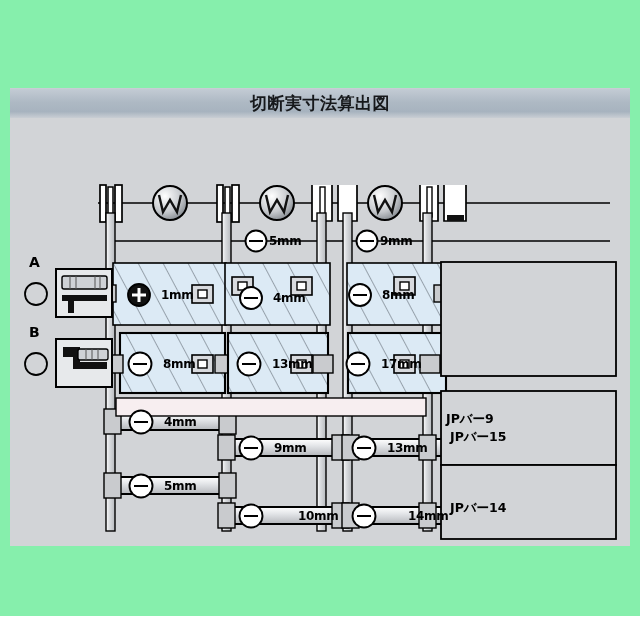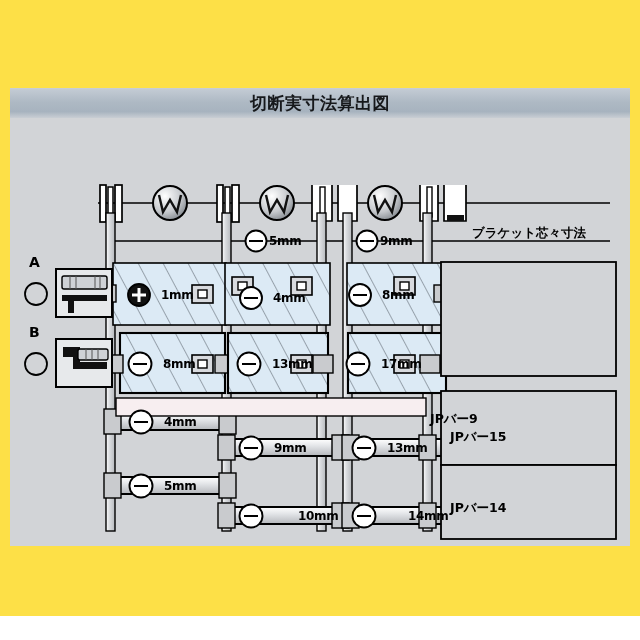--- a/index.html
+++ b/index.html
@@ -8,21 +8,21 @@
     background: #ffffff;
     width: 640px;
     height: 640px;
     overflow: hidden;
     font-family: "DejaVu Sans", "Liberation Sans", sans-serif;
   }
   #root {
     position: relative;
     width: 640px;
     height: 616px;
-    background: #fde047;
+    background: #86efac;
   }
   
   #panel {
     position: absolute;
     left: 10px;
     top: 88px;
     width: 620px;
     height: 458px;
     background: #d2d4d7;
   }
@@ -324,21 +324,20 @@
           <line x1="234" y1="399" x2="248" y2="399" stroke="#000" stroke-width="2"></line>
           <circle cx="354" cy="399" r="11.5" fill="#fff" stroke="#000" stroke-width="1.9"></circle>
           <line x1="347" y1="399" x2="361" y2="399" stroke="#000" stroke-width="2"></line>
         </g>
       </svg>
     </div>
 
     <div class="lbl" style="left:19px; top:166px; font-size:14px; font-weight:bold;">A</div>
     <div class="lbl" style="left:19px; top:236px; font-size:14px; font-weight:bold;">B</div>
 
-    <div class="lbl jpnlbl" style="left:462px; top:137px;">ブラケット芯々寸法</div>
 
     <div class="lbl dim" style="left:259px; top:146px;">5mm</div>
     <div class="lbl dim" style="left:370px; top:146px;">9mm</div>
 
     <div class="lbl dim" style="left:151px; top:200px;">1mm</div>
     <div class="lbl dim" style="left:263px; top:203px;">4mm</div>
     <div class="lbl dim" style="left:372px; top:200px;">8mm</div>
 
     <div class="lbl dim" style="left:153px; top:269px;">8mm</div>
     <div class="lbl dim" style="left:262px; top:269px;">13mm</div>
@@ -346,18 +345,18 @@
 
 
     <div class="lbl dim" style="left:154px; top:327px;">4mm</div>
     <div class="lbl dim" style="left:264px; top:353px;">9mm</div>
     <div class="lbl dim" style="left:377px; top:353px;">13mm</div>
 
     <div class="lbl dim" style="left:154px; top:391px;">5mm</div>
     <div class="lbl dim" style="left:264px; top:421px;margin-left:24px;">10mm</div>
     <div class="lbl dim" style="left:398px; top:421px;">14mm</div>
 
-    <div class="lbl boxlbl" style="left:420px; top:323px;">JPバー9</div>
+    <div class="lbl boxlbl" style="left:436px; top:323px;">JPバー9</div>
     <div class="lbl boxlbl" style="left:440px; top:341px;">JPバー15</div>
     <div class="lbl boxlbl" style="left:440px; top:412px;">JPバー14</div>
 
   </div>
 </div>
 
 </body></html>

